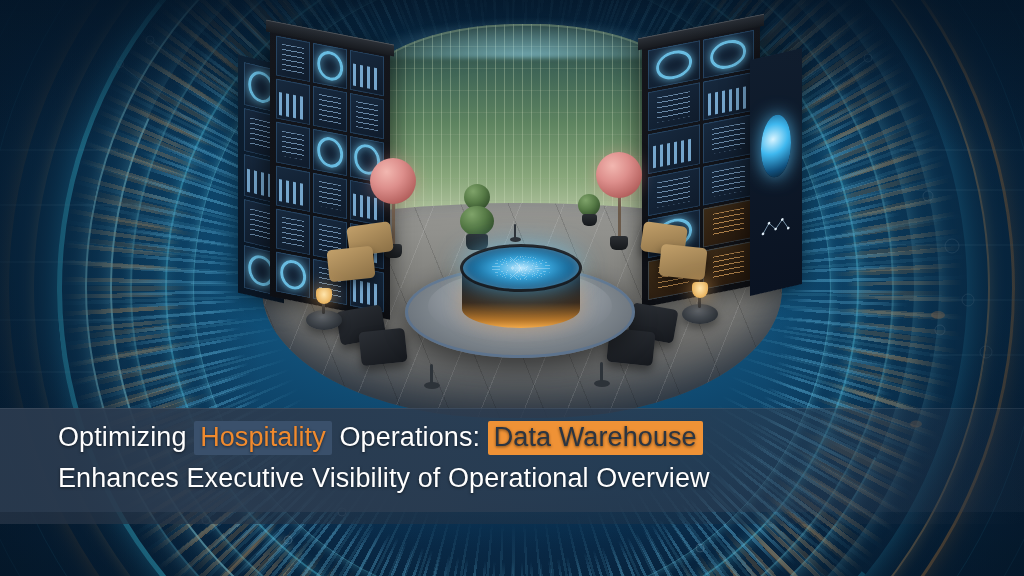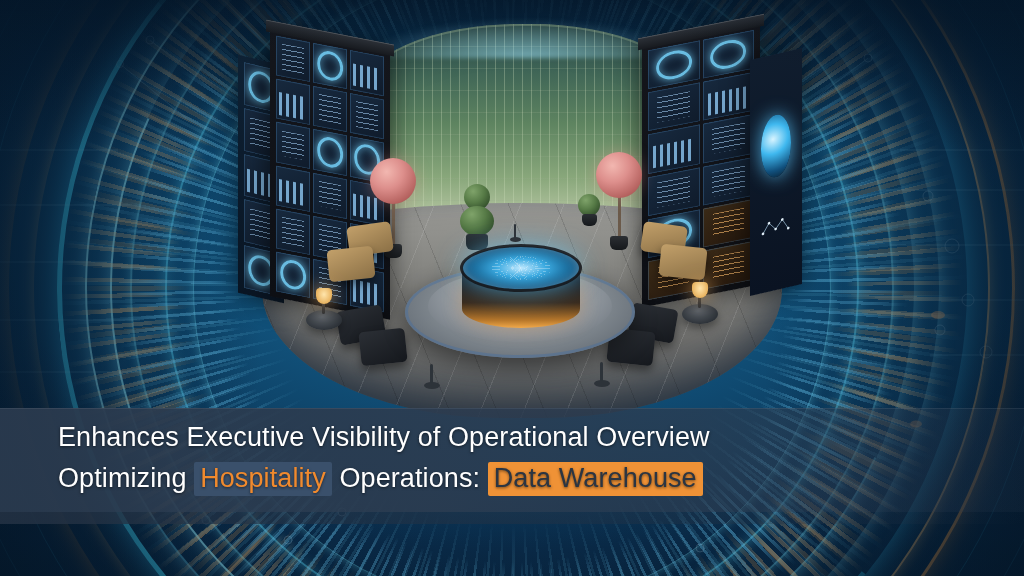--- a/index.html
+++ b/index.html
@@ -560,23 +560,23 @@
     </div>
   </div>
 
   <div class="bg-vig"></div>
 
   <div class="band"></div>
   <div class="band-bottom"></div>
 
   <div class="title-wrap">
     <div class="tline">
-      <span class="seg">Enhances Executive Visibility of Operational Overview</span>
-    </div>
-    <div class="tline">
       <span class="seg">Optimizing</span>
       <span class="hl-blue">Hospitality</span>
       <span class="seg">Operations:</span>
       <span class="hl-orange">Data Warehouse</span>
     </div>
+    <div class="tline">
+      <span class="seg">Enhances Executive Visibility of Operational Overview</span>
+    </div>
   </div>
 
 </div>
 
 </body></html>

